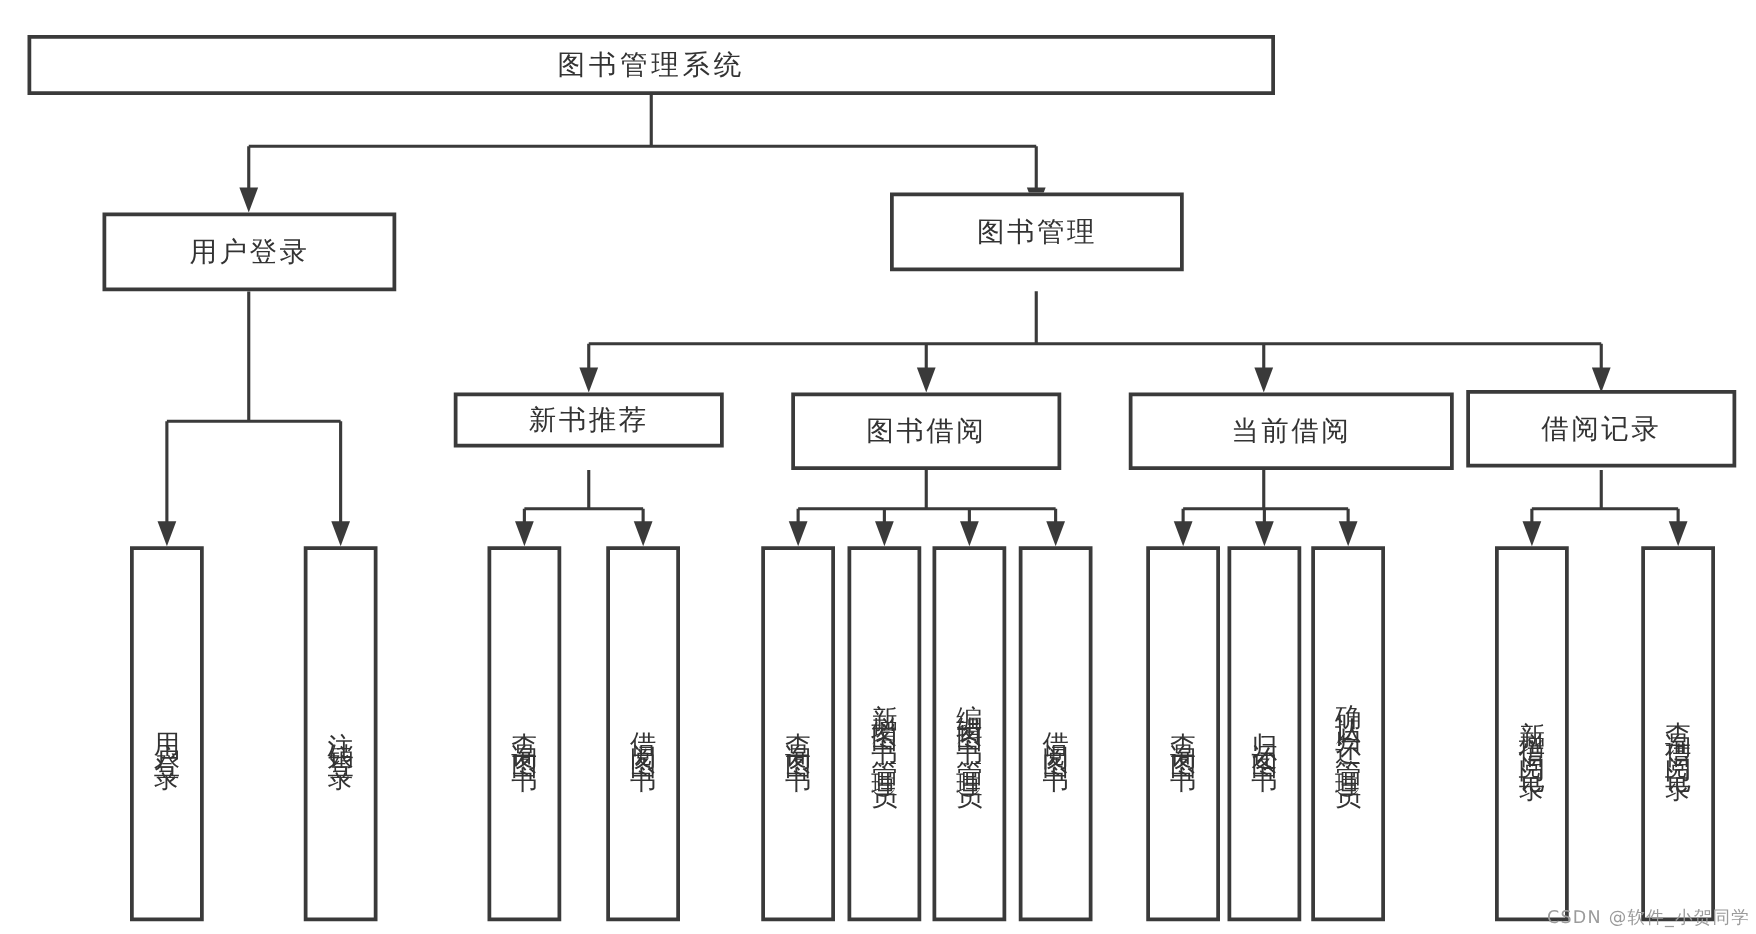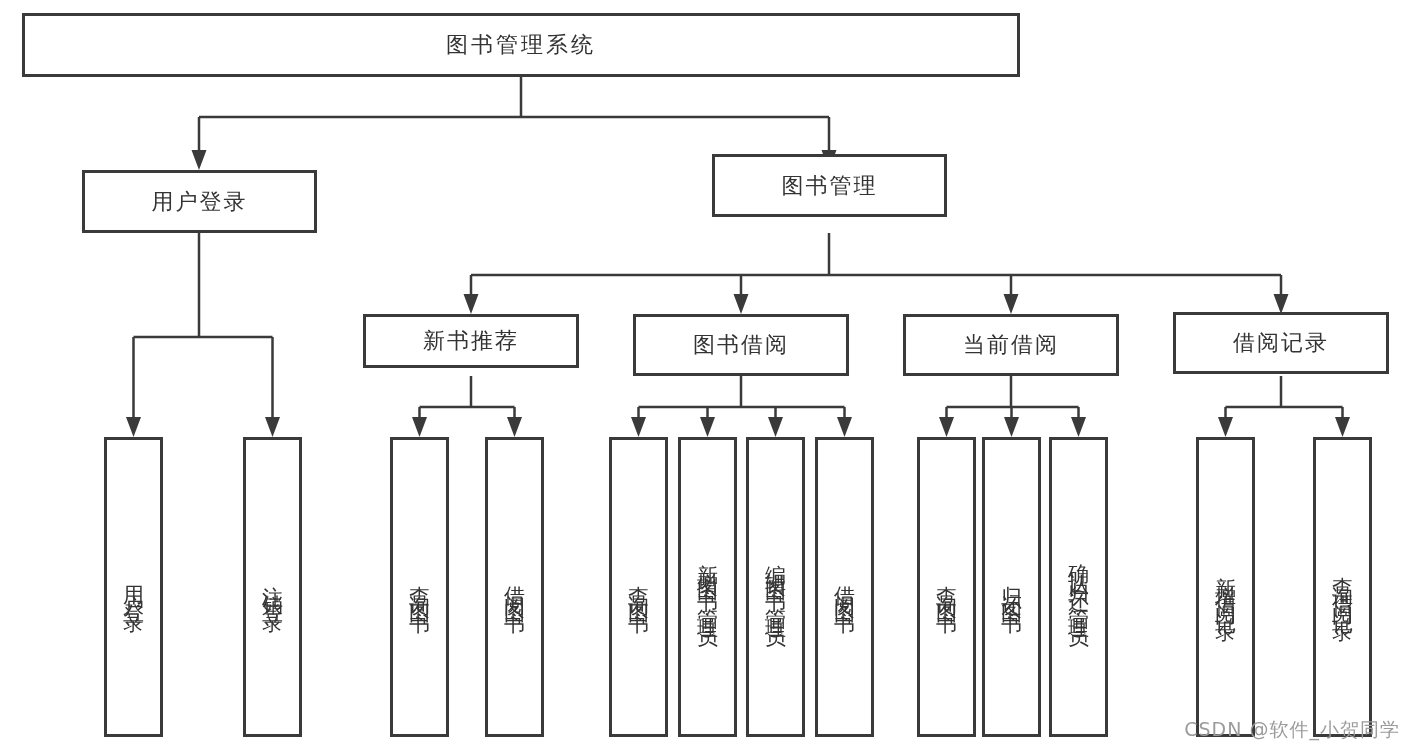--- a/index.html
+++ b/index.html
@@ -32,21 +32,21 @@
     writing-mode:vertical-rl;
     text-orientation:mixed;
     font-size:21px;
     letter-spacing:9px;
     line-height:1.15;
     white-space:nowrap;
   }
   .watermark{
     position:absolute;z-index:3;
     right:5px;bottom:4px;
-    font-size:19px;
+    font-size:14px;
     color:var(--wm);
     letter-spacing:1px;
   }
 </style>
 </head>
 <body>
 
 <div class="canvas">
 
   <svg class="connectors" width="1405" height="747" viewBox="0 0 1405 747" aria-hidden="true">
@@ -75,38 +75,38 @@
       <polygon points="768,417 783,417 775.5,437"></polygon>
       <polygon points="837,417 852,417 844.5,437"></polygon>
       <polygon points="939,417 954,417 946.5,437"></polygon>
       <polygon points="1004,417 1019,417 1011.5,437"></polygon>
       <polygon points="1071,417 1086,417 1078.5,437"></polygon>
       <polygon points="1218,417 1233,417 1225.5,437"></polygon>
       <polygon points="1335,417 1350,417 1342.5,437"></polygon>
     </g>
   </svg>
 
-  <div class="node root" style="left:22px;top:13px;width:998px;height:64px;">
+  <div class="node root" style="left:22px;top:28px;width:998px;height:48px;">
     <span>图书管理系统</span>
   </div>
 
   <div class="node hbox" style="left:82px;top:170px;width:235px;height:63px;">
     <span>用户登录</span>
   </div>
   <div class="node hbox" style="left:712px;top:154px;width:235px;height:63px;">
     <span>图书管理</span>
   </div>
 
-  <div class="node hbox" style="left:363px;top:314px;width:216px;height:54px;">
+  <div class="node hbox" style="left:363px;top:314px;width:216px;height:44px;">
     <span>新书推荐</span>
   </div>
   <div class="node hbox" style="left:633px;top:314px;width:216px;height:62px;">
     <span>图书借阅</span>
   </div>
-  <div class="node hbox" style="left:903px;top:314px;width:216px;height:62px;">
+  <div class="node hbox" style="left:903px;top:314px;width:260px;height:62px;">
     <span>当前借阅</span>
   </div>
   <div class="node hbox" style="left:1173px;top:312px;width:216px;height:62px;">
     <span>借阅记录</span>
   </div>
 
   <div class="node leaf" style="left:104px;">
     <span class="vtext">用户登录</span>
   </div>
   <div class="node leaf" style="left:243px;">

